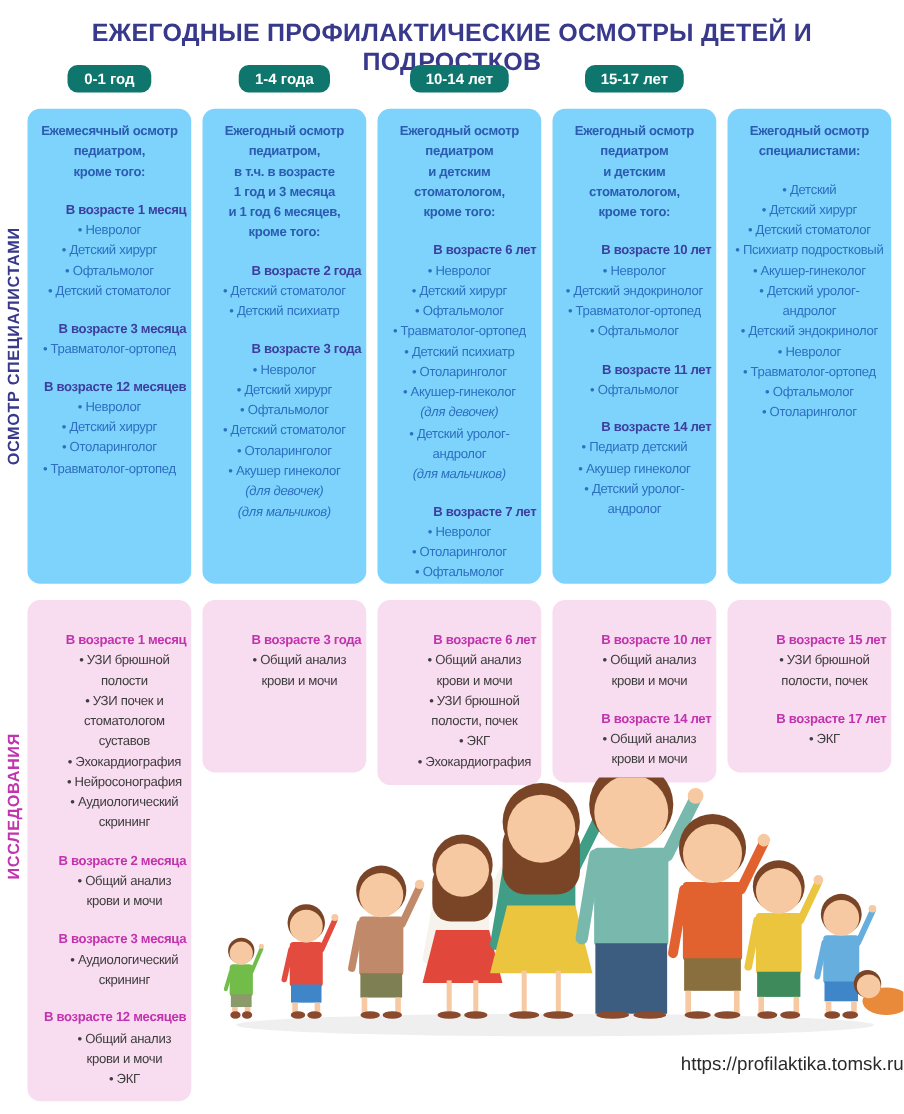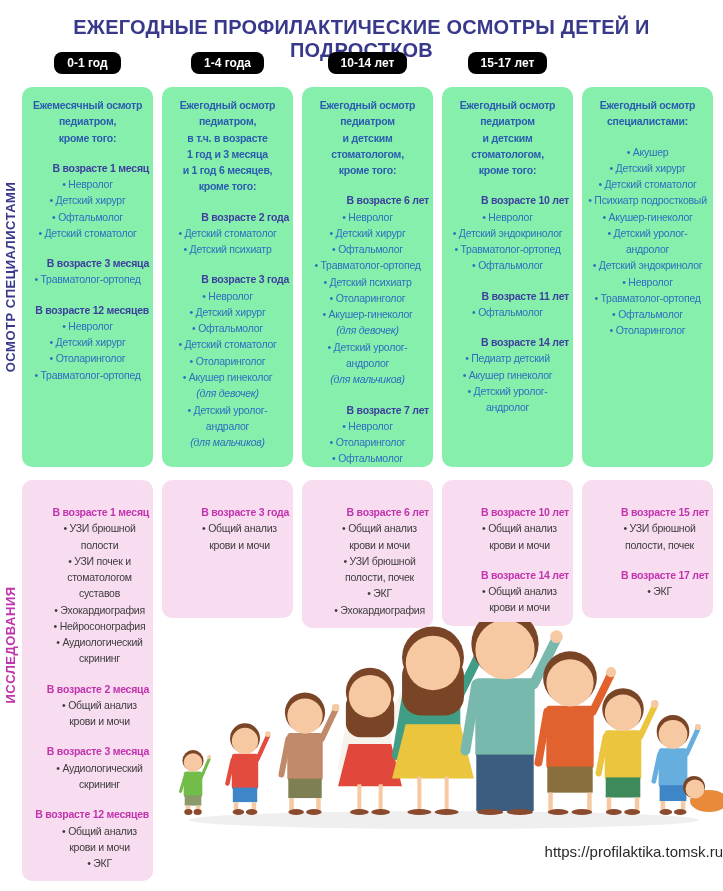--- a/index.html
+++ b/index.html
@@ -10,36 +10,36 @@
   .title{
     position:absolute;top:16px;left:0;width:723px;text-align:center;
     font-size:20px;font-weight:bold;color:#39398c;letter-spacing:.2px;
   }
   .badge-row{
     position:absolute;top:52px;left:22px;width:691px;
     display:grid;grid-template-columns:repeat(5,1fr);gap:9px;
   }
   .badge-cell{display:flex;justify-content:center;}
   .badge{
-    background:#000000;color:#fff;font-size:12px;font-weight:bold;
+    background:#0f766e;color:#fff;font-size:12px;font-weight:bold;
     padding:4px 13px;border-radius:8px;white-space:nowrap;
   }
   .blue-row{
     position:absolute;top:87px;left:22px;width:691px;
     display:grid;grid-template-columns:repeat(5,1fr);gap:9px;
   }
   .pink-row{
     position:absolute;top:480px;left:22px;width:691px;
     display:grid;grid-template-columns:repeat(5,1fr);gap:9px;align-items:start;
   }
   .card{
     border-radius:10px;padding:10px 4px;box-sizing:border-box;
     text-align:center;font-size:10.5px;line-height:1.55;letter-spacing:-0.25px;
   }
-  .blue-card{background:#86efac;height:380px;}
+  .blue-card{background:#7dd3fc;height:380px;}
   .pink-card{background:#f8dcf0;min-height:138px;}
   .pink-card.tall{min-height:388px;}
   .card-intro{color:#2b5cb0;font-weight:bold;white-space:pre-line;margin-bottom:4px;}
   .group{margin-top:14px;}
   .g-head{font-weight:bold;text-align:right;}
   .blue-card .g-head{color:#3d3f9e;}
   .pink-card .g-head{color:#c233ae;}
   .blue-card .item{color:#2e6fc0;}
   .pink-card .item{color:#3d3d3d;margin-left:24px;}
   .note{font-style:italic;color:#2e6fc0;}
@@ -116,21 +116,20 @@
         </div>
         <div class="group">
           <div class="g-head">В возрасте 3 года</div>
           <div class="item">• Невролог</div>
           <div class="item">• Детский хирург</div>
           <div class="item">• Офтальмолог</div>
           <div class="item">• Детский стоматолог</div>
           <div class="item">• Отоларинголог</div>
           <div class="item">• Акушер гинеколог</div>
           <div class="note">(для девочек)</div>
-          <div class="item">• Детский уролог-андралог</div>
           <div class="note">(для мальчиков)</div>
         </div>
       </div>
       <div class="card blue-card">
         <div class="card-intro">Ежегодный осмотр
 педиатром
 и детским стоматологом,
 кроме того:</div>
         <div class="group">
           <div class="g-head">В возрасте 6 лет</div>
@@ -172,21 +171,21 @@
           <div class="g-head">В возрасте 14 лет</div>
           <div class="item">• Педиатр детский</div>
           <div class="item">• Акушер гинеколог</div>
           <div class="item">• Детский уролог-андролог</div>
         </div>
       </div>
       <div class="card blue-card">
         <div class="card-intro">Ежегодный осмотр
 специалистами:</div>
         <div class="group">
-          <div class="item">• Акушер</div>
+          <div class="item">• Детский</div>
           <div class="item">• Детский хирург</div>
           <div class="item">• Детский стоматолог</div>
           <div class="item">• Психиатр подростковый</div>
           <div class="item">• Акушер-гинеколог</div>
           <div class="item">• Детский уролог-андролог</div>
           <div class="item">• Детский эндокринолог</div>
           <div class="item">• Невролог</div>
           <div class="item">• Травматолог-ортопед</div>
           <div class="item">• Офтальмолог</div>
           <div class="item">• Отоларинголог</div>

